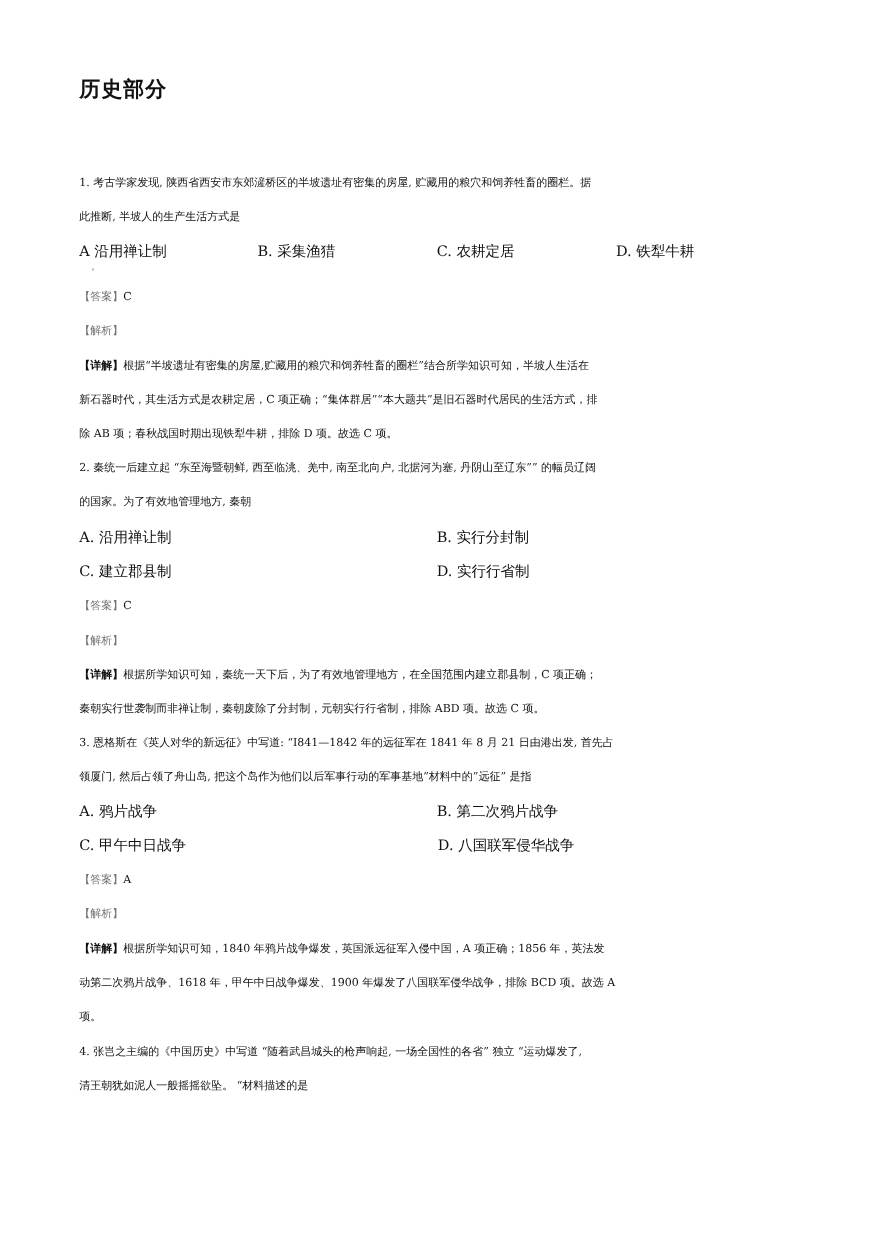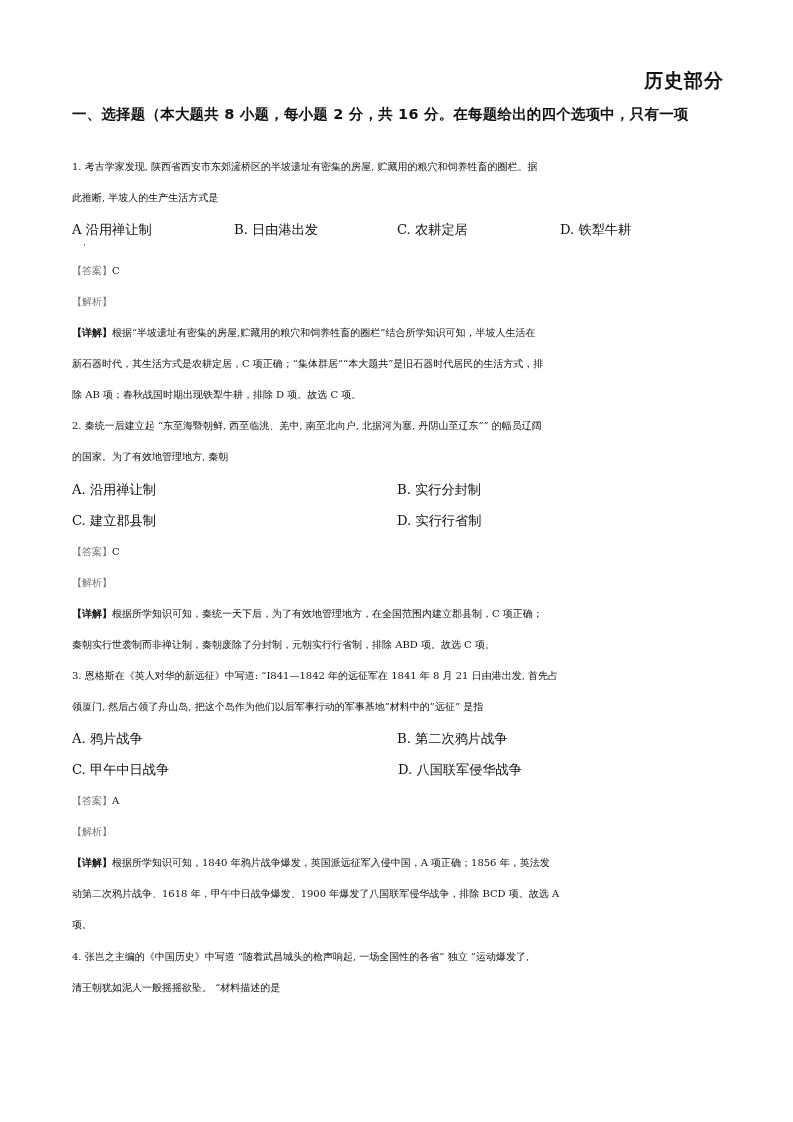--- a/index.html
+++ b/index.html
@@ -19,21 +19,21 @@
       position: absolute;
       left: 72px;
       top: 0;
       width: 652px;
     }
     .title {
       position: absolute;
       left: 0;
       width: 652px;
       top: 68px;
-      text-align: right;
+      text-align: left;
       font-family: "DejaVu Sans", "Liberation Sans", sans-serif;
       font-weight: bold;
       font-size: 19px;
       letter-spacing: 1px;
     }
     .section-head {
       position: absolute;
       left: 0;
       top: 102px;
       width: 652px;
@@ -75,27 +75,26 @@
     }
   </style>
 </head>
 <body>
 
 <div class="page">
 
   <div class="title">历史部分</div>
 
   <div class="section-head">
-    <div>一、选择题（本大题共 8 小题，每小题 2 分，共 16 分。在每题给出的四个选项中，只有一项</div>
   </div>
 
   <div class="line" style="top:157px">1. 考古学家发现, 陕西省西安市东郊滻桥区的半坡遗址有密集的房屋, 贮藏用的粮穴和饲养牲畜的圈栏。据</div>
   <div class="line" style="top:188px">此推断, 半坡人的生产生活方式是</div>
   <div class="opt" style="left:0;top:220px">A  沿用禅让制</div>
-  <div class="opt" style="left:162px;top:220px">B.  日由港出发</div>
+  <div class="opt" style="left:162px;top:220px">B.  采集渔猎</div>
   <div class="opt" style="left:325px;top:220px">C.  农耕定居</div>
   <div class="opt" style="left:488px;top:220px">D.  铁犁牛耕</div>
   <div class="dot"></div>
 
   <div class="line" style="top:261px">
     <span class="lbl-blue">【答案】</span><span>C</span>
   </div>
   <div class="line" style="top:292px">
     <span class="lbl-blue">【解析】</span>
   </div>

